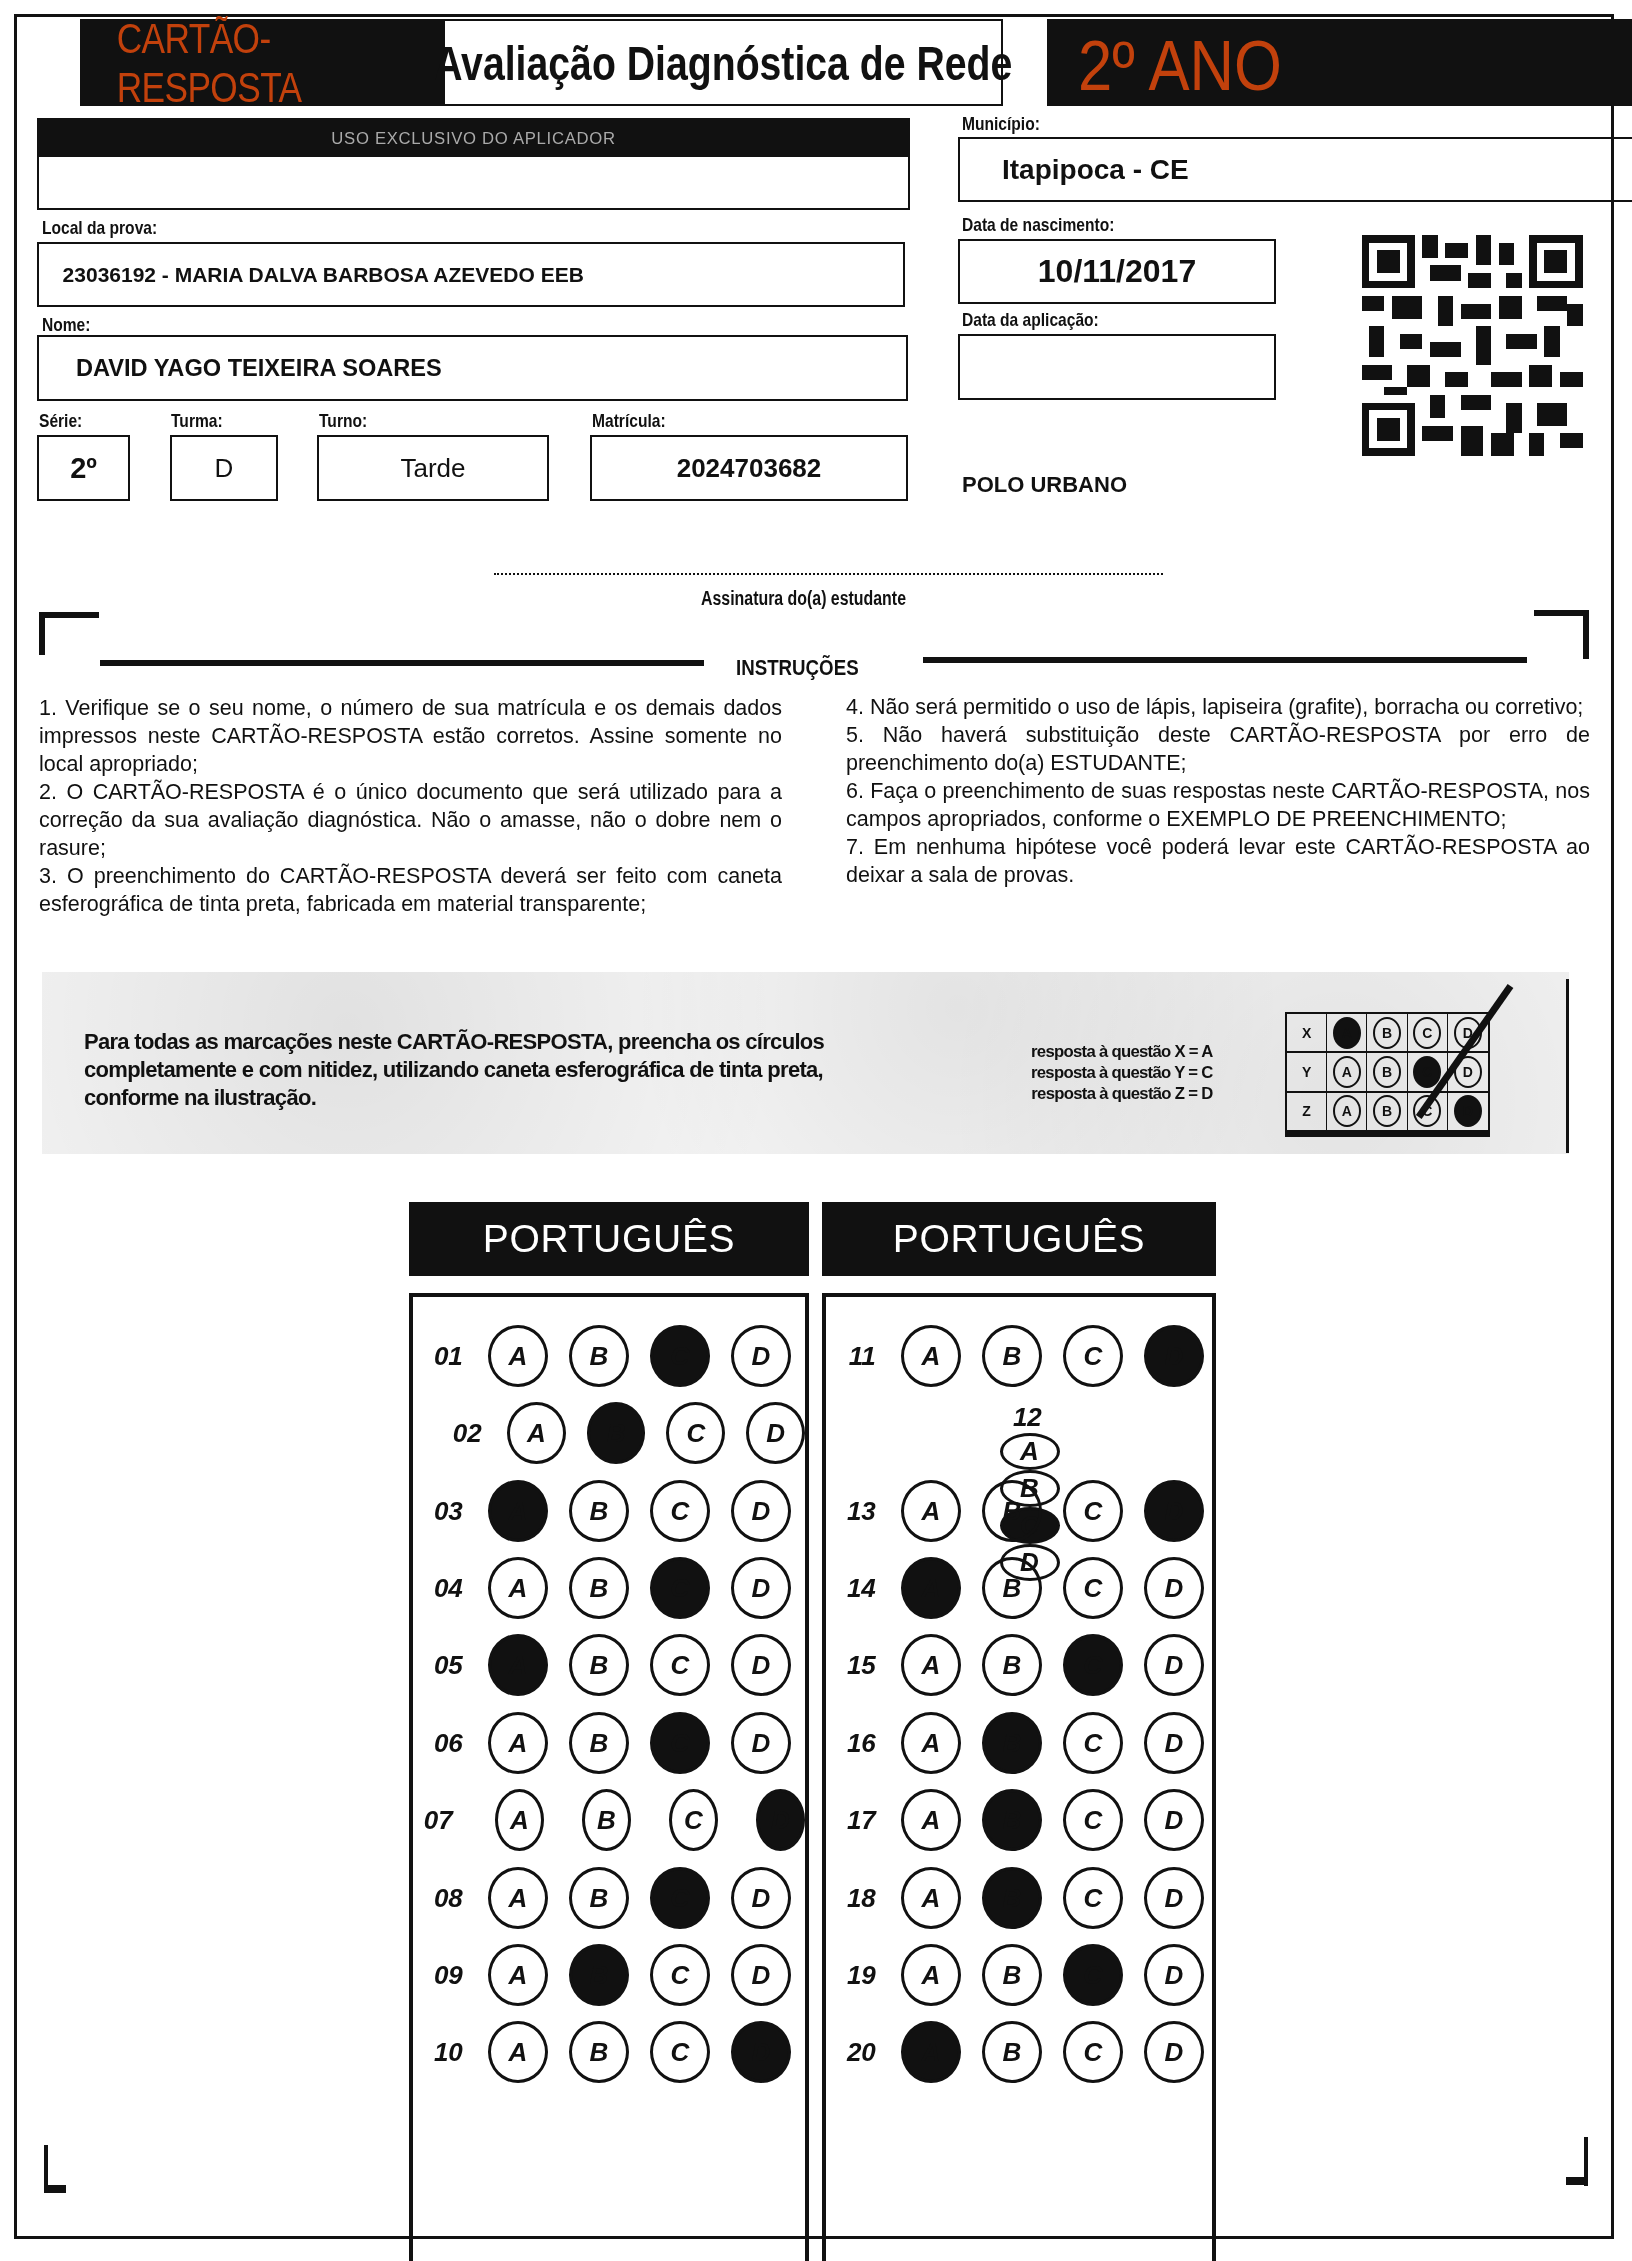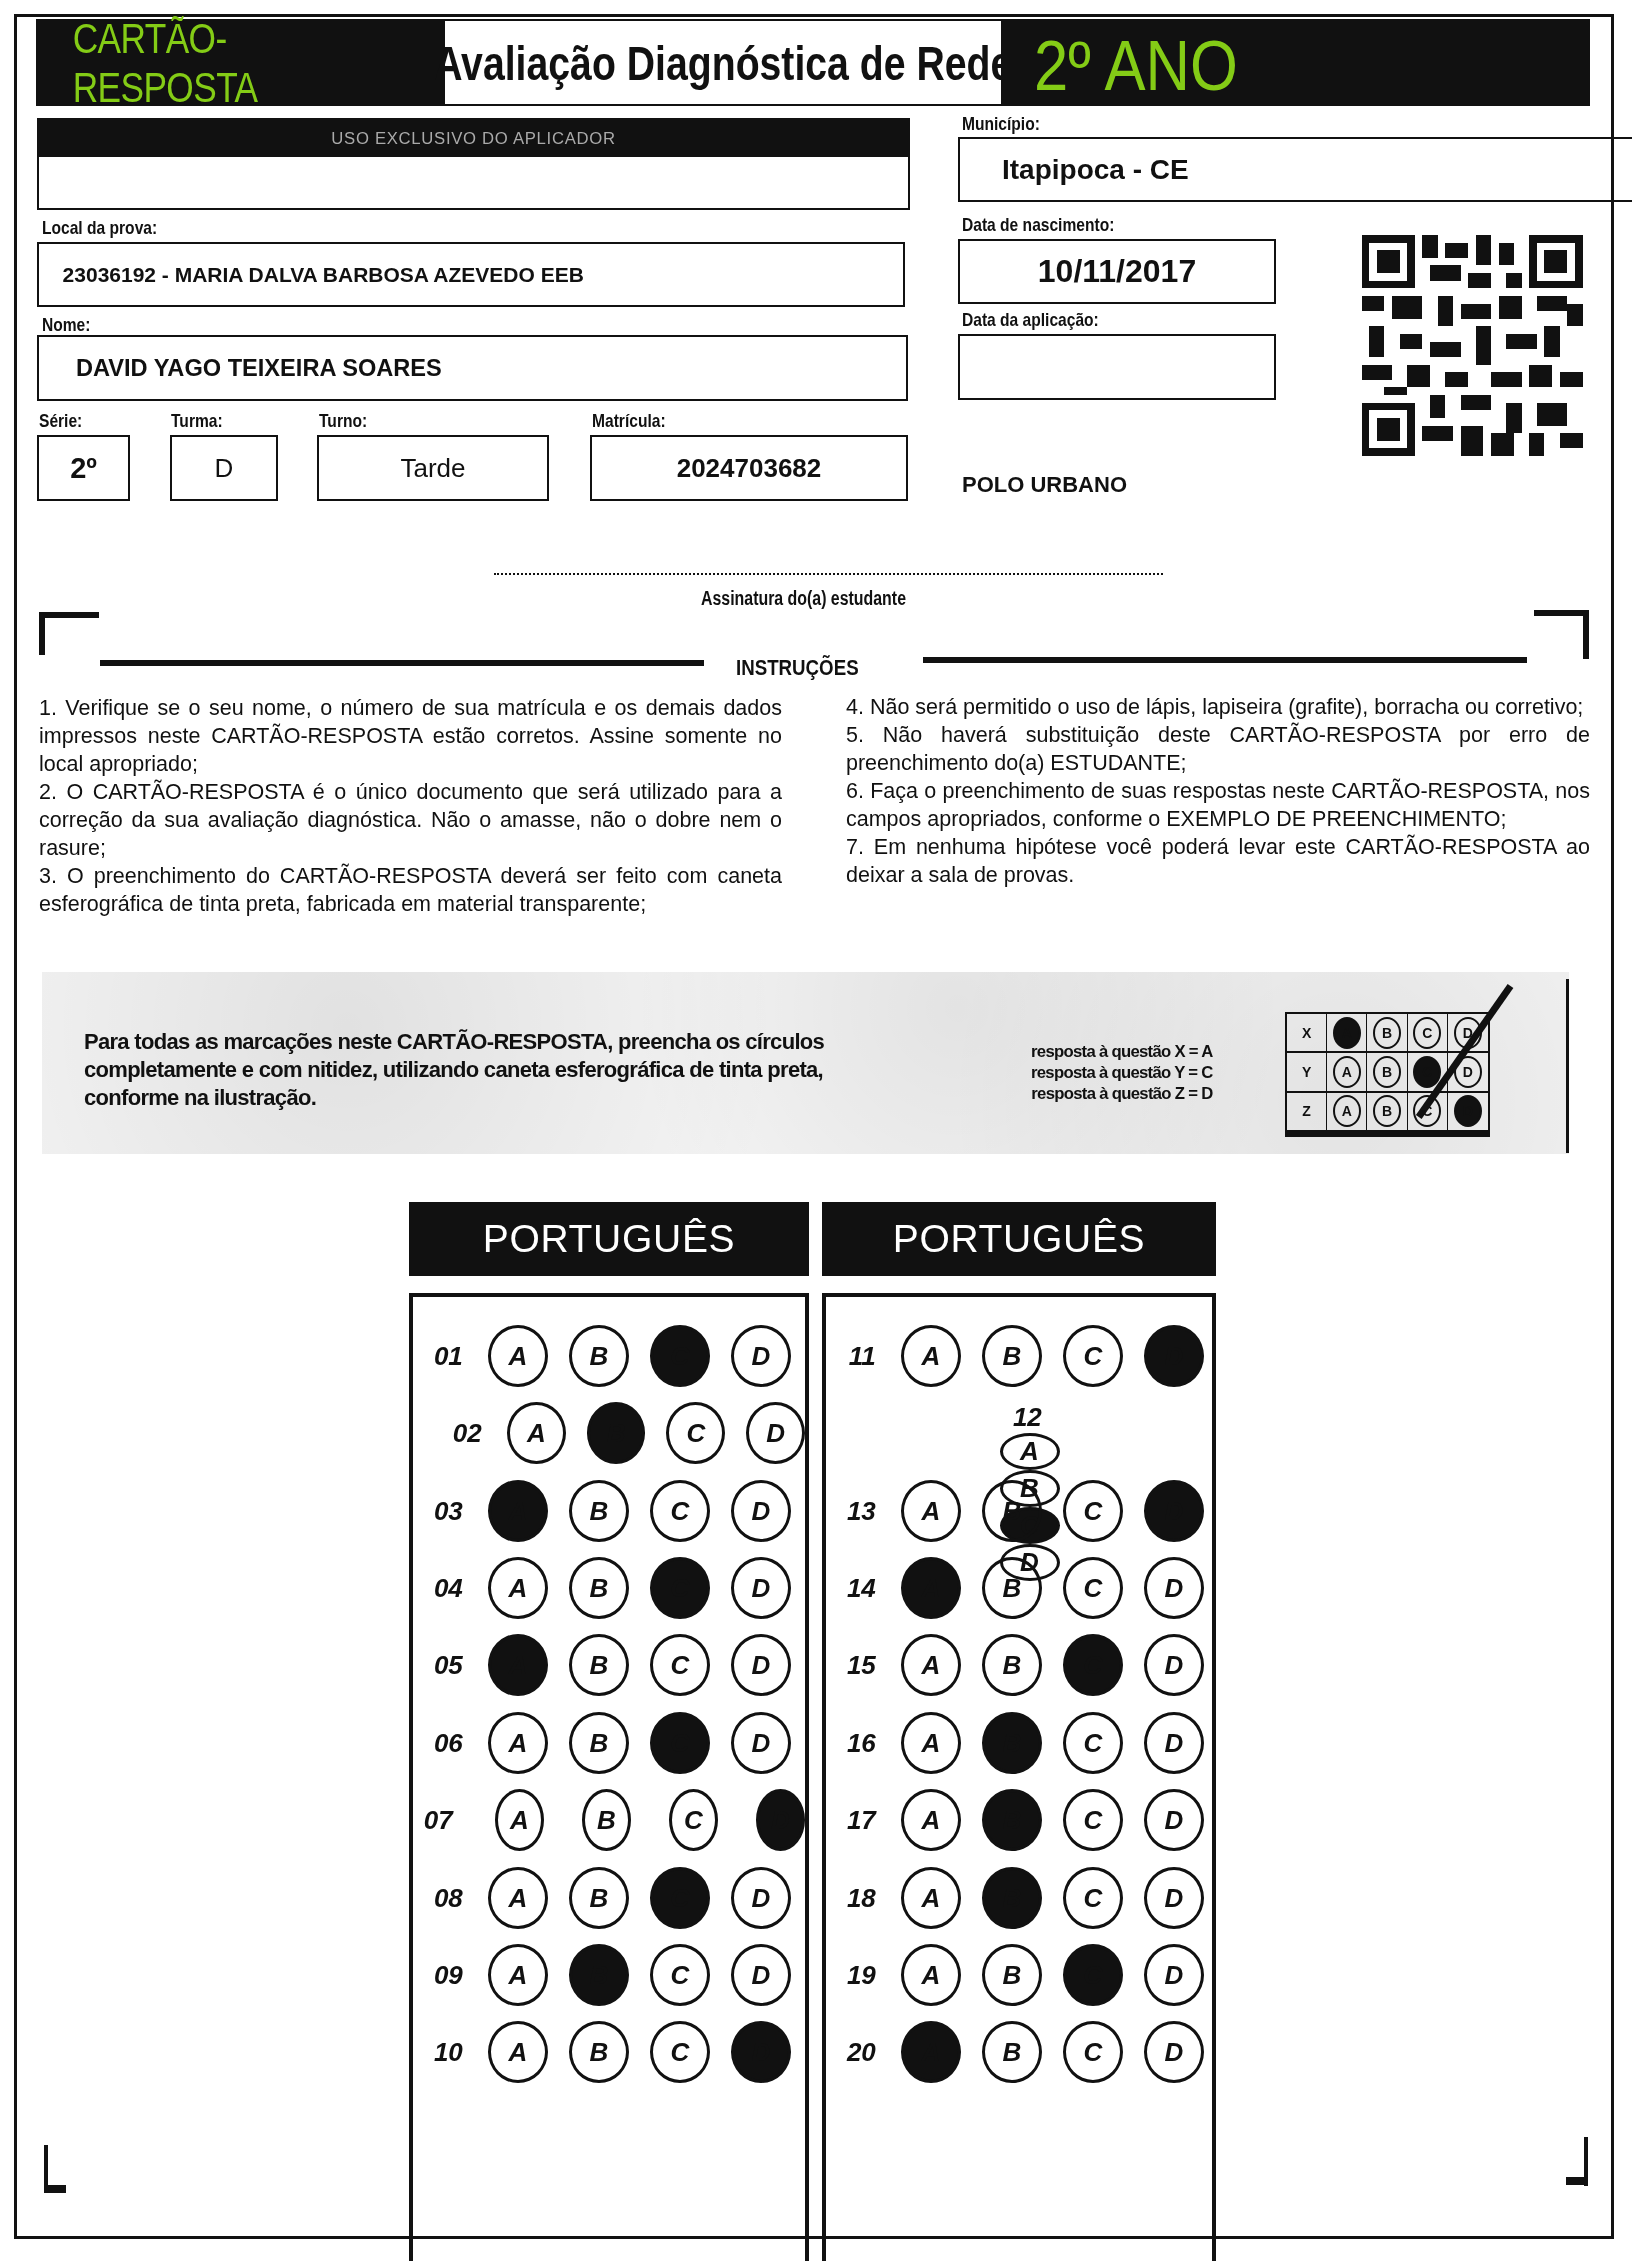--- a/index.html
+++ b/index.html
@@ -1,19 +1,19 @@
 <!DOCTYPE html>
 <html style="font-size:11px"><head>
 <meta charset="utf-8">
 <style>
   html, body { margin:0; padding:0; background:#fff; }
   body { width:1632px; height:2261px; position:relative; overflow:hidden; font-family:"Liberation Sans", sans-serif; color:#111; }
   .abs { position:absolute; }
   .frame { position:absolute; left:14px; top:14px; width:1600px; height:2225px; border:3.5px solid #111; box-sizing:border-box; }
-  .hdr-black { background:#111; color:#84cc16; }
+  .hdr-black { background:#111; color:#c2410c;margin-left:44px; }
   .hdr-left { left:36px; top:19.4px; width:407px; height:87px; display:flex; align-items:center; justify-content:center; font-size:43px; font-family:"Liberation Sans", sans-serif; letter-spacing:-0.7px; transform-origin:center; }
   .hdr-left span { display:inline-block; transform:scaleX(0.82); }
   .hdr-mid { left:443px; top:19.4px; width:560px; height:87px; border:2.8px solid #111; box-sizing:border-box; background:#fff; display:flex; align-items:center; justify-content:center; font-size:49px; font-weight:bold; }
   .hdr-mid span { display:inline-block; transform:scaleX(0.8); white-space:nowrap; }
   .hdr-right { left:1003px; top:19.4px; width:587px; height:87px; display:flex; align-items:flex-end; padding-left:31px; box-sizing:border-box; font-size:70px; }
   .hdr-right span { display:inline-block; transform:scaleX(0.88); transform-origin:left; }
   .apl-box { left:37px; top:118px; width:873px; height:92px; border:2.8px solid #111; box-sizing:border-box; }
   .apl-bar { position:absolute; left:0; top:0; right:0; height:37px; background:#111; color:#aaa; font-size:16.7px; display:flex; align-items:center; justify-content:center; letter-spacing:0.7px; }
   .apl-row { position:absolute; left:0; right:0; top:37px; bottom:0; display:flex; align-items:center; font-size:19.4px; }
   .apl-item { display:flex; align-items:center; gap:11px; position:absolute; }

